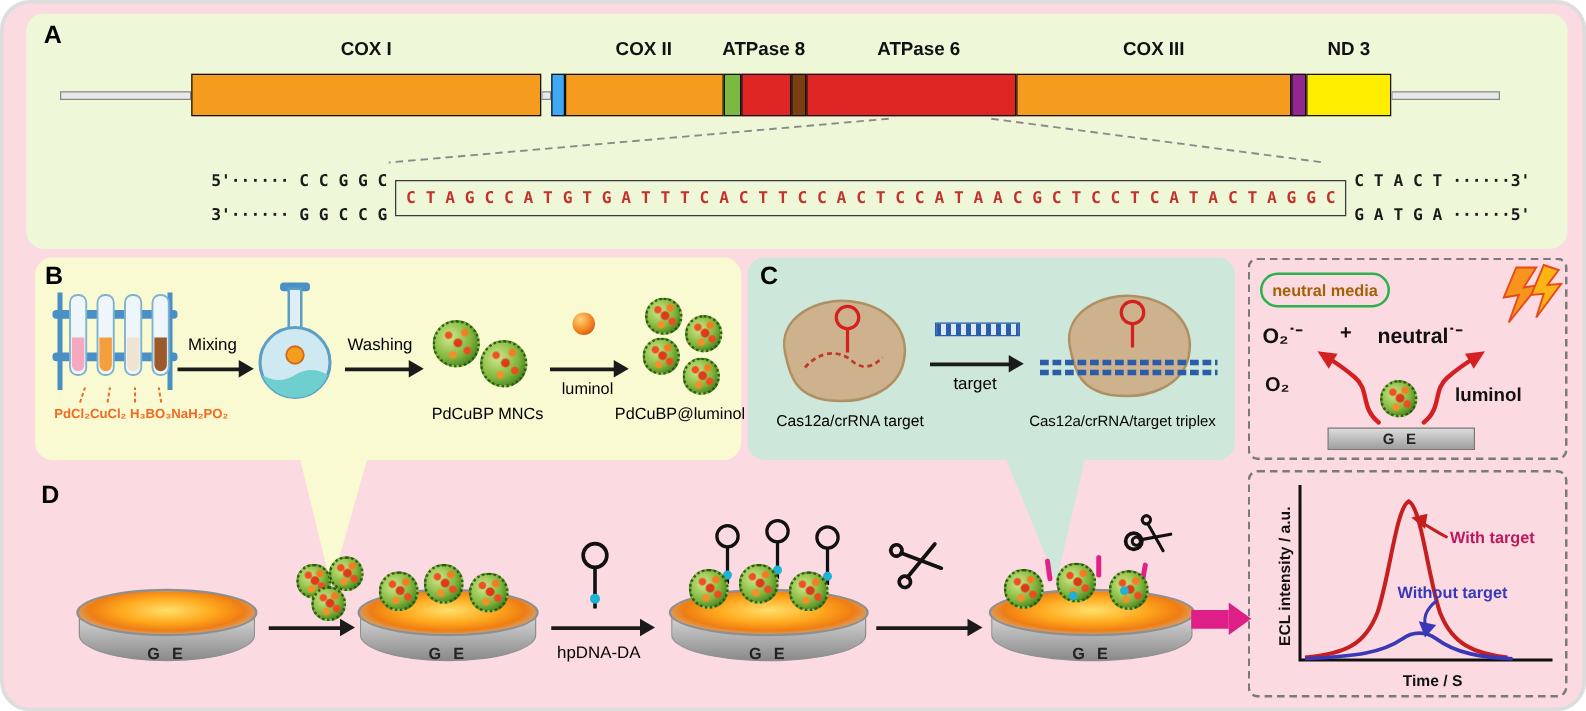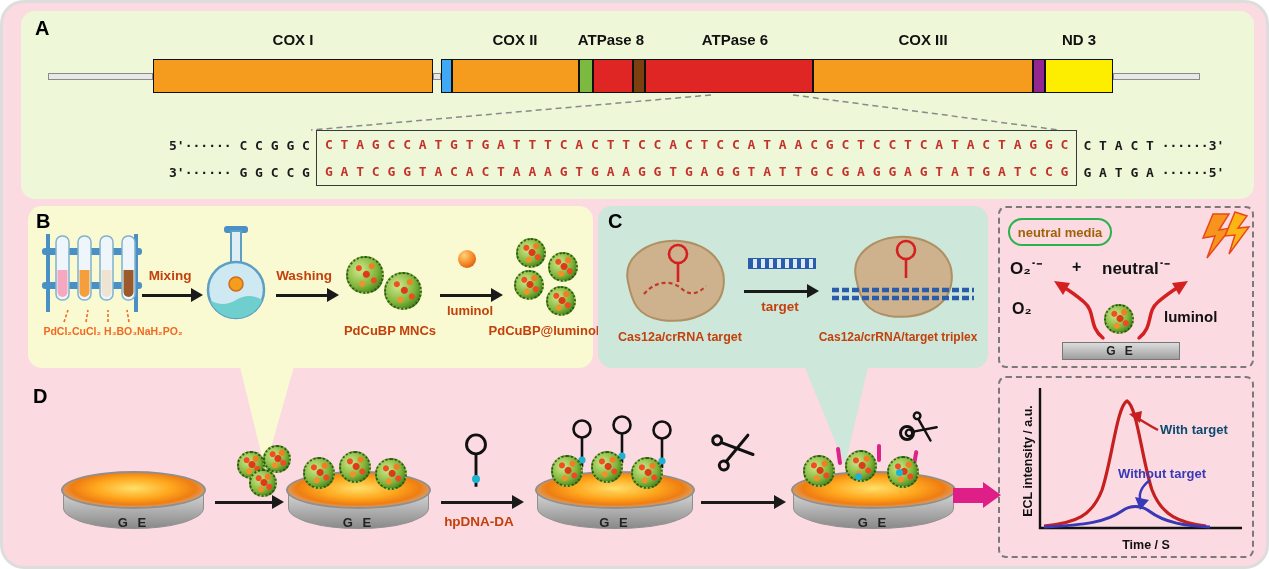--- a/index.html
+++ b/index.html
@@ -3,21 +3,21 @@
 <meta charset="utf-8">
 <style>
   *{margin:0;padding:0;box-sizing:border-box}
   body{background:#fff;font-family:"Liberation Sans",sans-serif}
   #page{position:relative;width:1269px;height:569px;background:#fbdae2;border:3px solid #ddd;border-radius:24px;overflow:hidden}
   .abs{position:absolute}
   .panel{position:absolute;border-radius:14px}
   .plabel{position:absolute;font-weight:bold;font-size:20px;color:#000}
   .arrow{position:absolute;height:3px;background:#1a1a1a}
   .arrow:after{content:"";position:absolute;right:-11px;top:-6px;width:0;height:0;border-left:12px solid #1a1a1a;border-top:7px solid transparent;border-bottom:7px solid transparent}
-  .alabel{position:absolute;transform:translateX(-50%);font-weight:bold;font-size:13.5px;white-space:nowrap;color:#c2410c}
+  .alabel{position:absolute;transform:translateX(-50%);font-weight:normal;font-size:13.5px;white-space:nowrap;color:#000000}
   .gene-bar{position:absolute;display:flex;align-items:center}
   .seg{height:34px;border:1.6px solid #111}
   .seg.thin{height:7px;border:1px solid #8a8a8a;background:#e8e8e8}
   .gene-label{position:absolute;transform:translateX(-50%);font-weight:bold;font-size:15px;color:#111;white-space:nowrap}
   .seq-wrap{position:absolute;display:flex;align-items:center;font-family:"DejaVu Sans Mono",monospace;font-weight:bold;font-size:13px;color:#1a1a1a}
   .seq-col div{line-height:27px;white-space:nowrap}
   .seq-side{margin-top:2px;padding:0 6px}
   .seq-mid{border:1.6px solid #3a3a3a;padding:0 8px;color:#c3332c}
   .mnc{position:absolute;border-radius:50%;border:2px dotted rgba(35,80,12,.85);
     background:
@@ -78,21 +78,20 @@
       <line x1="772" y1="84" x2="1038" y2="119" stroke="#8a8a8a" stroke-width="1.5" stroke-dasharray="6 4"></line>
     </svg>
 
     <div class="seq-wrap" style="left:142px;top:119px">
       <div class="seq-col seq-side" style="text-align:right">
         <div>5'······ C C G G C</div>
         <div>3'······ G G C C G</div>
       </div>
       <div class="seq-col seq-mid">
         <div>C T A G C C A T G T G A T T T C A C T T C C A C T C C A T A A C G C T C C T C A T A C T A G G C</div>
-        <div>G A T C G G T A C A C T A A A G T G A A G G T G A G G T A T T G C G A G G A G T A T G A T C C G</div>
       </div>
       <div class="seq-col seq-side">
         <div>C T A C T ······3'</div>
         <div>G A T G A ······5'</div>
       </div>
     </div>
   </div>
 
   <div class="panel" style="left:25px;top:203px;width:565px;height:162px;background:#f9f9d2">
     <div class="plabel" style="left:8px;top:4px">B</div>
@@ -201,21 +200,21 @@
       <path d="M40,10 L40,150 L242,150" fill="none" stroke="#111" stroke-width="2.4"></path>
       <path d="M44,148 C76,145 92,138 102,112 C112,82 117,28 127,23 C137,28 142,82 152,112 C162,138 180,145 206,148" fill="none" stroke="#c61f1f" stroke-width="3.2"></path>
       <path d="M44,149 C86,147 106,144 122,133 C130,127 141,127 149,133 C165,145 186,148 210,149" fill="none" stroke="#3939b8" stroke-width="3"></path>
       <path d="M158,52 C148,47 143,43 137,40" fill="none" stroke="#c61f1f" stroke-width="2.4"></path>
       <polygon points="129,36 142,33 140,45" fill="#c61f1f"></polygon>
       <path d="M150,102 C141,109 137,117 142,126" fill="none" stroke="#3939b8" stroke-width="2.4"></path>
       <polygon points="140,132 135,119 149,122" fill="#3939b8"></polygon>
     </svg>
     <div class="txt" style="left:-62px;top:76px;width:180px;transform:rotate(-90deg);text-align:center;font-size:12.5px">ECL intensity / a.u.</div>
     <div class="txt" style="left:40px;right:0;bottom:4px;text-align:center;font-size:12.5px">Time / S</div>
-    <div class="txt" style="left:160px;top:44px;font-size:13px;color:#0c4a6e">With target</div>
+    <div class="txt" style="left:160px;top:44px;font-size:13px;color:#be185d">With target</div>
     <div class="txt" style="left:118px;top:88px;font-size:13px;color:#3939b8">Without target</div>
   </div>
 
   <svg class="abs" style="left:0;top:0;pointer-events:none" width="1269" height="569">
     <polygon points="236,360 292,360 262,466" fill="#f9f9d2"></polygon>
     <polygon points="800,360 866,360 842,462" fill="#cde7da"></polygon>
   </svg>
 
   <div class="plabel" style="left:30px;top:382px">D</div>
 

